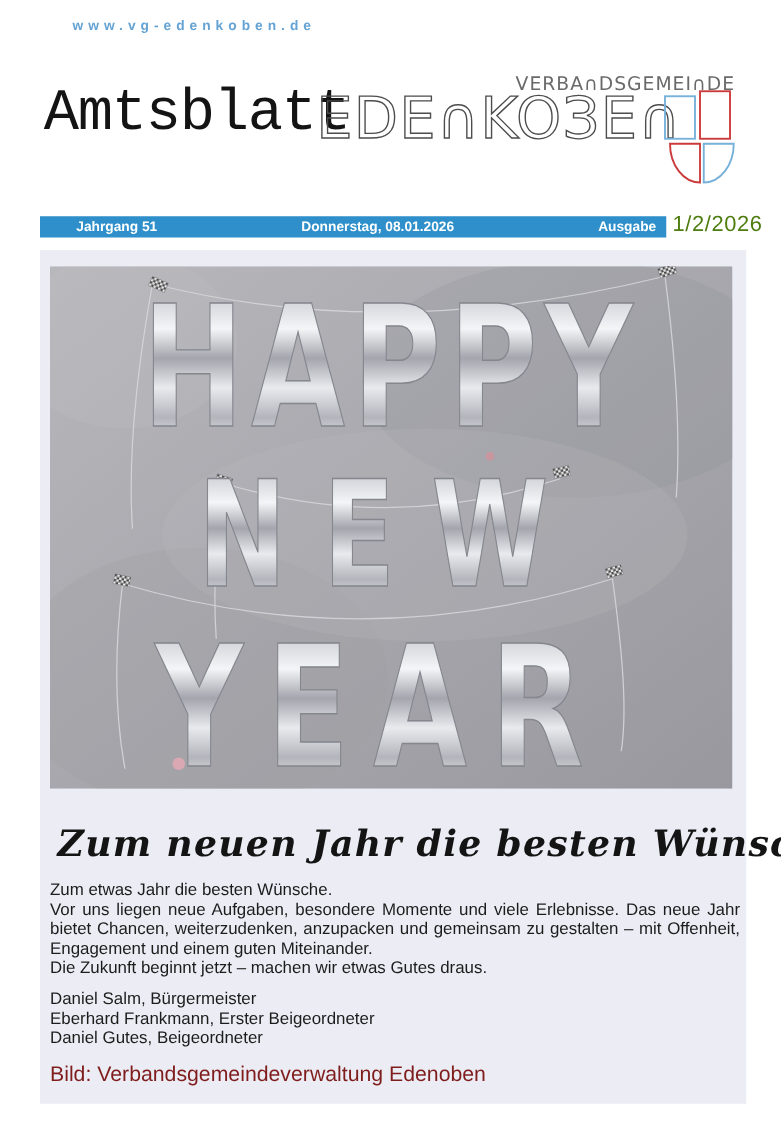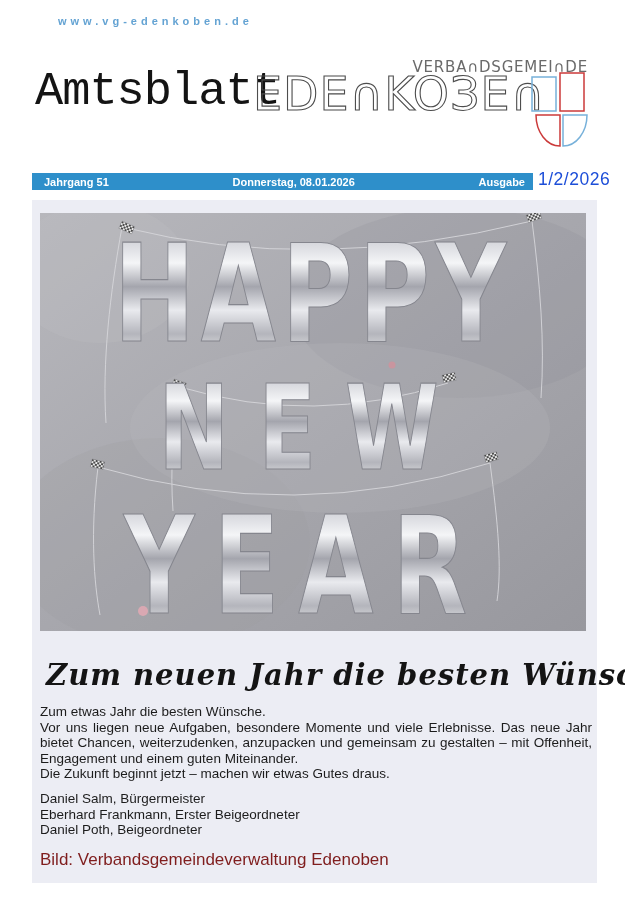--- a/index.html
+++ b/index.html
@@ -24,25 +24,25 @@
     font-family:Liberation Mono, monospace;
   }
   .logo-svg { position:absolute; left:225px; top:55px; }
 
   
   .issue-bar {
     position:absolute; left:32px; top:173px; width:501px; height:17px;
     background:#2e8fca; color:#ffffff;
     display:flex; align-items:center; justify-content:space-between;
     font-size:11px; font-weight:bold;
-    padding:0 8px 0 12px;
+    padding:0 8px 0 29px;
   }
   .issue-number {
     position:absolute; left:538px; top:170px;
-    font-size:17.5px; color:#1d4ed8; letter-spacing:0.5px;
+    font-size:17.5px; color:#4d7c0f; letter-spacing:0.5px;
     line-height:1.1;
   }
 
   
   .content-panel {
     position:absolute; left:32px; top:200px; width:565px; height:683px;
     background:#ecedf4;
   }
   .photo-svg {
     position:absolute; left:8px; top:13px; width:546px; height:418px;
@@ -171,18 +171,18 @@
 
   <div class="article-headline">Zum neuen Jahr die besten Wünsche</div>
 
   <div class="article-body">
     <p>Zum etwas Jahr die besten Wünsche.</p>
     <p class="justified">Vor uns liegen neue Aufgaben, besondere Momente und viele Erlebnisse. Das neue Jahr bietet Chancen, weiterzudenken, anzupacken und gemeinsam zu gestalten – mit Offenheit, Engagement und einem guten Miteinander.</p>
     <p>Die Zukunft beginnt jetzt – machen wir etwas Gutes draus.</p>
     <div class="signatures">
       <div>Daniel Salm, Bürgermeister</div>
       <div>Eberhard Frankmann, Erster Beigeordneter</div>
-      <div>Daniel Poth, Beigeordneter</div>
+      <div>Daniel Gutes, Beigeordneter</div>
     </div>
   </div>
 
   <div class="photo-credit">Bild: Verbandsgemeindeverwaltung Edenoben</div>
 </div>
 
 </body></html>

